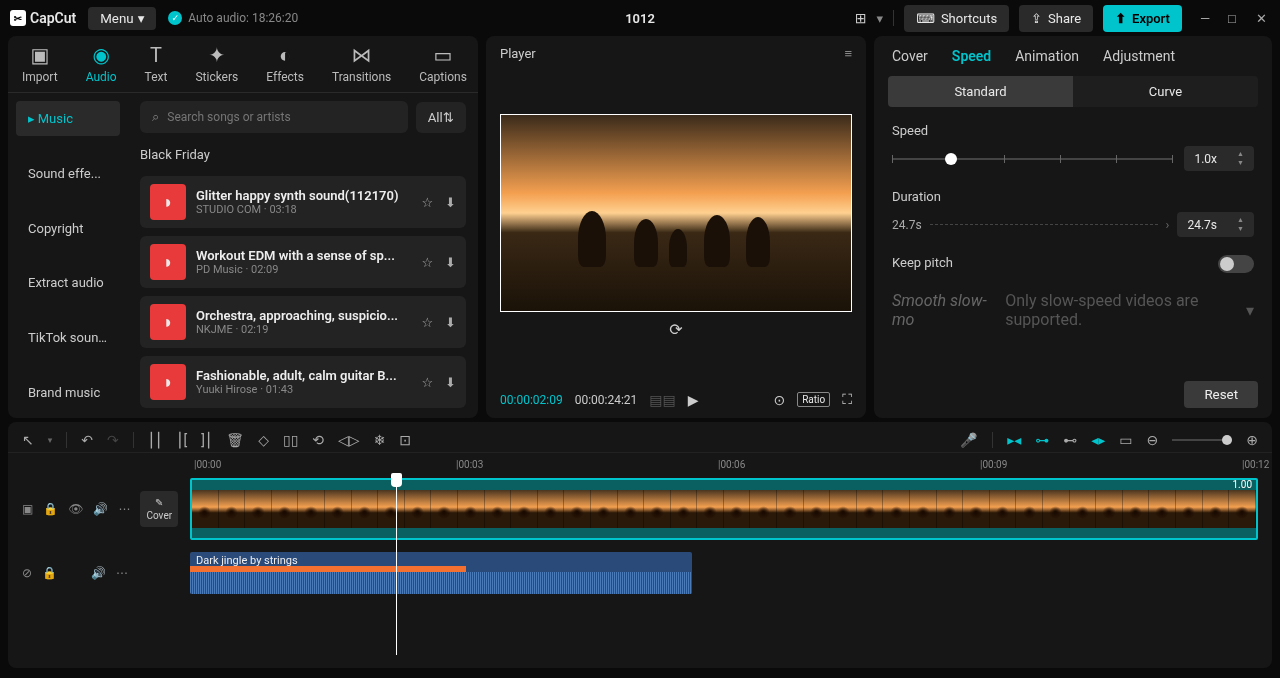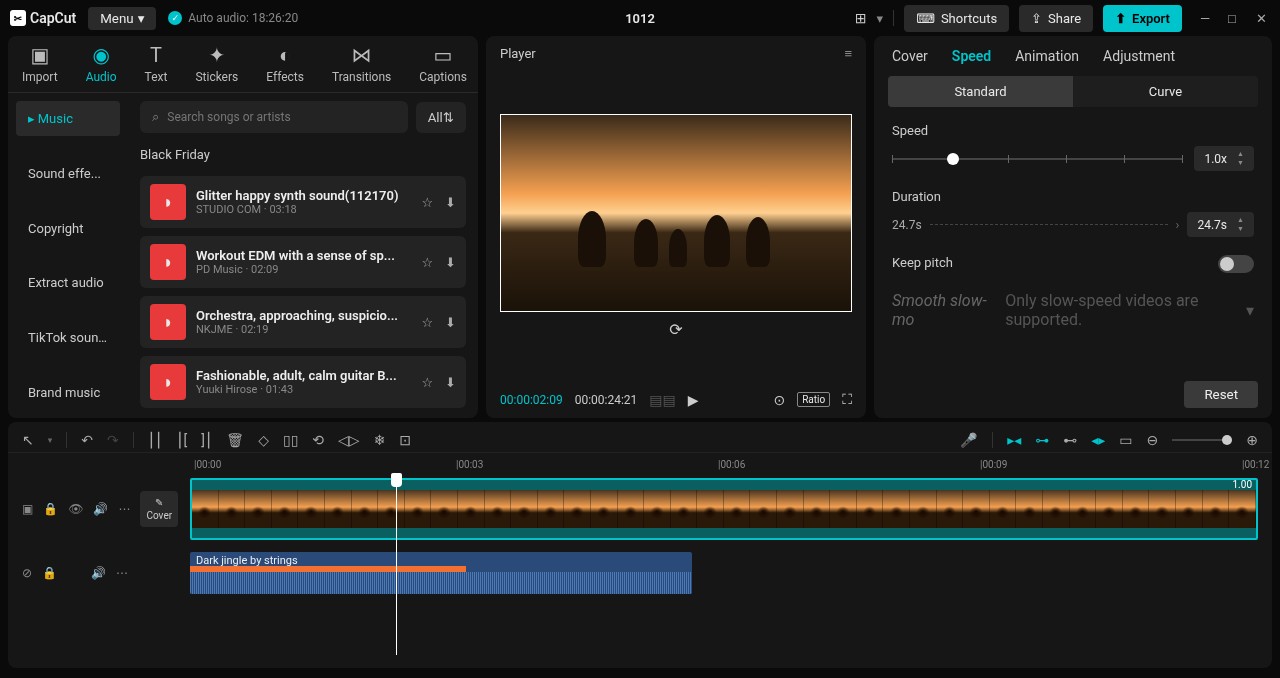--- a/index.html
+++ b/index.html
@@ -60,21 +60,21 @@
 .rp-subtab{flex:1;text-align:center;padding:8px;background:#1e1e1e;cursor:pointer;font-size:13px;border-radius:4px 0 0 4px}
 .rp-subtab.active{background:#3a3a3a}
 .rp-subtab:last-child{border-radius:0 4px 4px 0}
 .rp-body{padding:16px 18px;display:flex;flex-direction:column;gap:18px}
 .rp-row{display:flex;flex-direction:column;gap:8px}
 .rp-label{font-size:13px;color:#ccc}
 .slider-row{display:flex;align-items:center;gap:12px}
 .slider-track{flex:1;height:2px;background:#444;position:relative}
 .slider-tick{position:absolute;width:1px;height:8px;background:#666;top:-3px}
 .slider-thumb{position:absolute;width:12px;height:12px;background:#fff;border-radius:50%;top:-5px}
-.val-box{background:#2a2a2a;padding:4px 10px;border-radius:4px;font-size:12px;display:flex;gap:10px;align-items:center}
+.val-box{background:#2a2a2a;padding:4px 10px;border-radius:4px;font-size:12px;display:flex;gap:20px;align-items:center}
 .stepper{display:flex;flex-direction:column;gap:1px;color:#888;font-size:7px}
 .dur-row{display:flex;align-items:center;gap:8px}
 .dur-line{flex:1;border-top:1px dashed #444}
 .toggle-row{display:flex;justify-content:space-between;align-items:flex-start}
 .toggle{width:36px;height:18px;background:#444;border-radius:9px;position:relative;cursor:pointer}
 .toggle-knob{width:14px;height:14px;background:#ccc;border-radius:50%;position:absolute;top:2px;left:2px}
 .disabled-row{display:flex;align-items:center;gap:18px;color:#555;font-size:16px}
 .reset-row{margin-top:auto;padding:10px 14px;display:flex;justify-content:flex-end}
 .reset-btn{background:#3a3a3a;border:none;color:#eee;padding:6px 20px;border-radius:4px;cursor:pointer}
 .timeline{margin:4px 8px 8px;background:#161616;border-radius:8px;padding:6px 0 10px;height:246px;display:flex;flex-direction:column}

